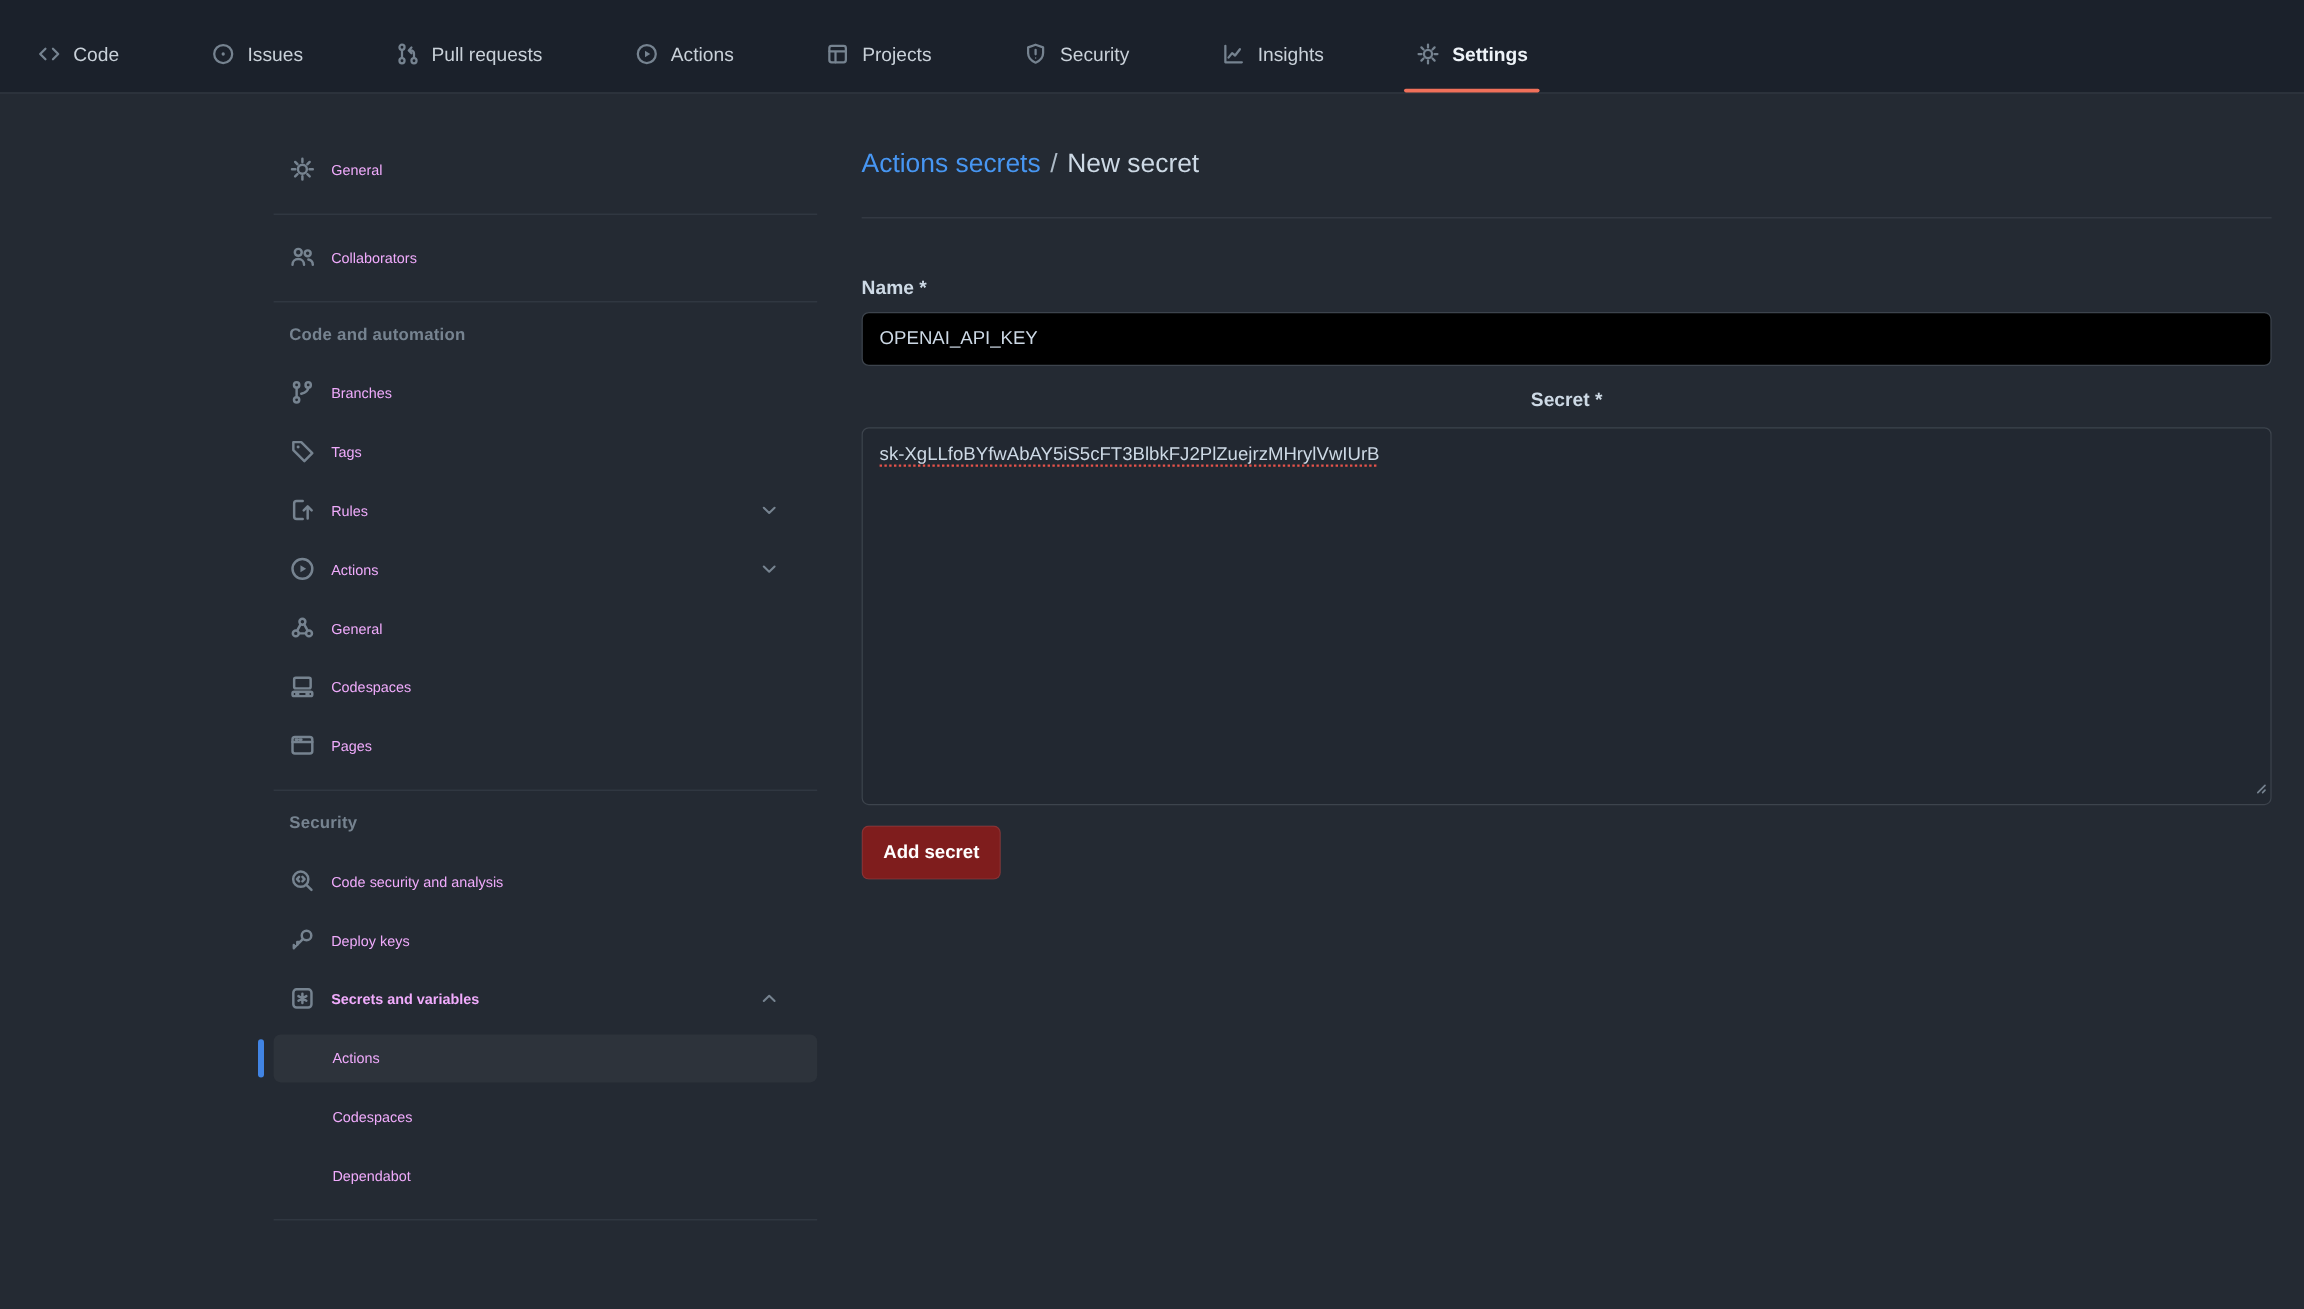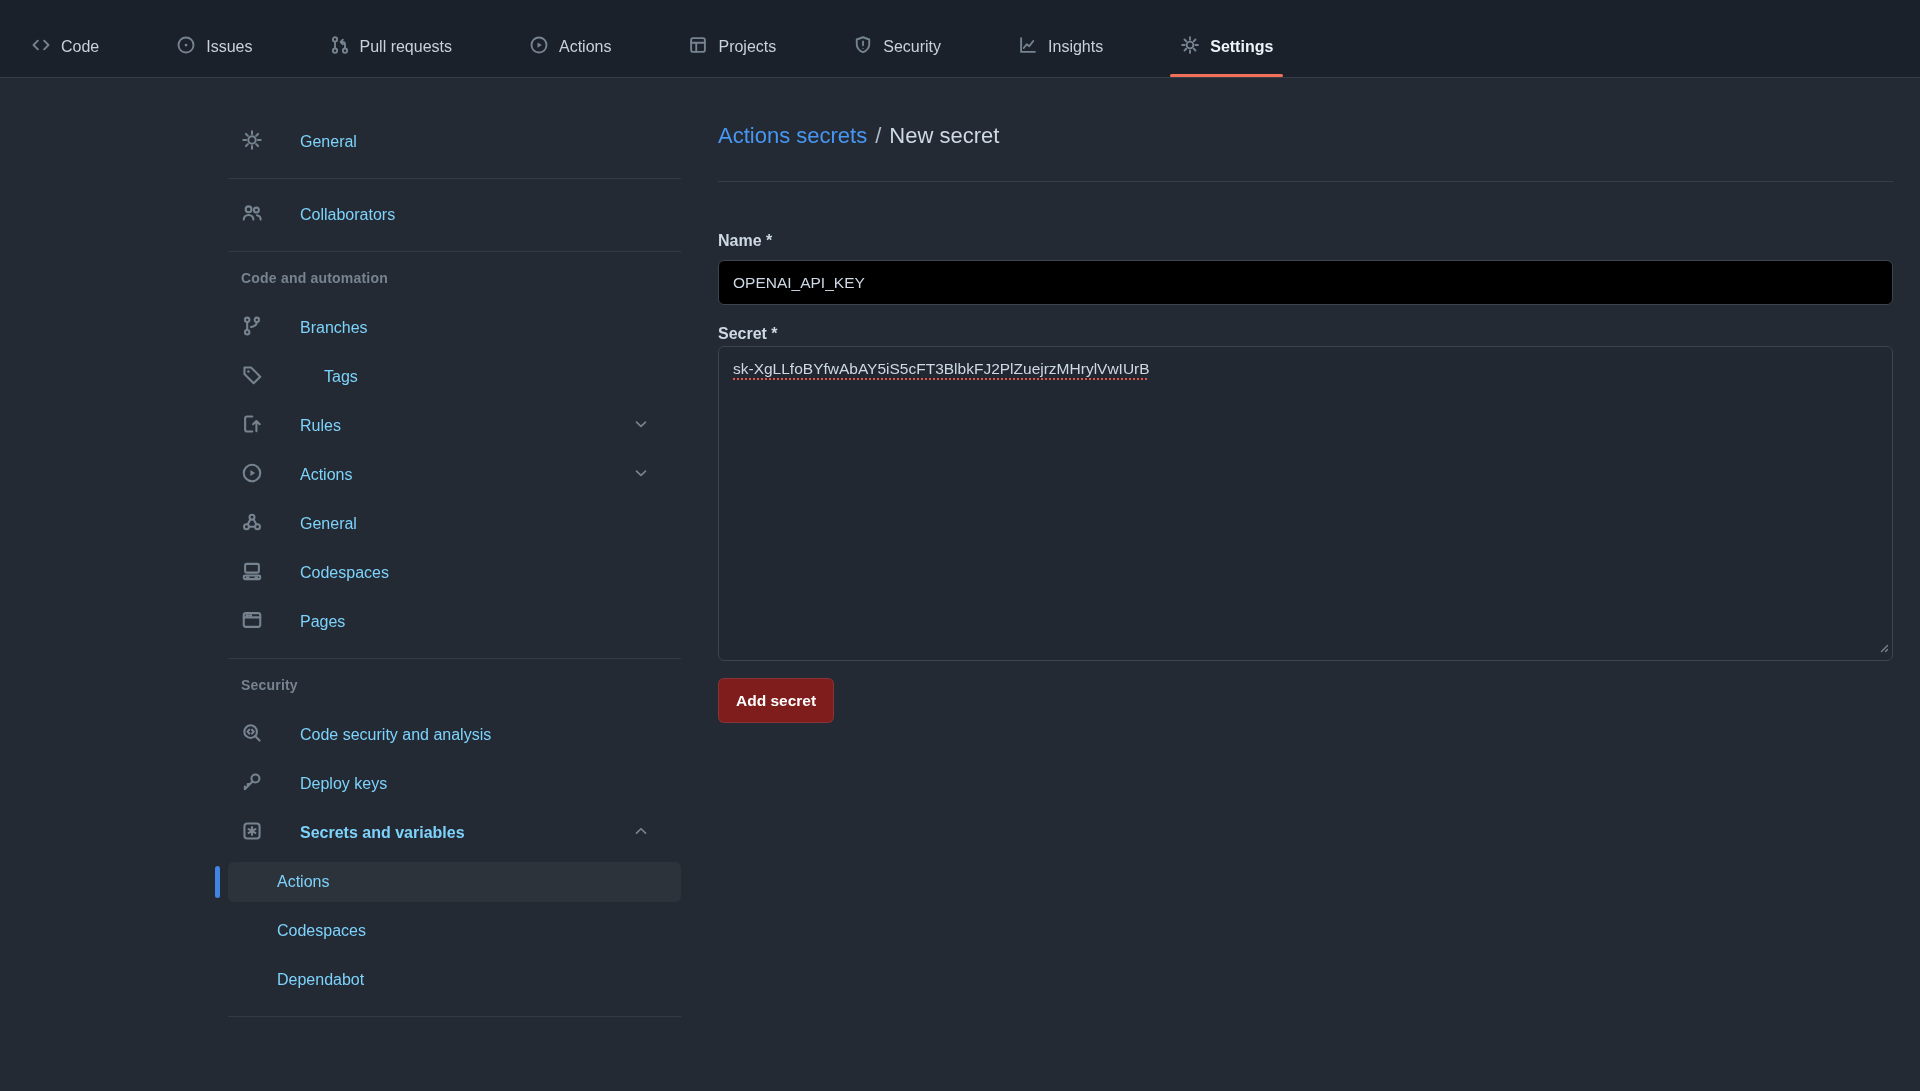--- a/index.html
+++ b/index.html
@@ -31,21 +31,21 @@
   
   .sidebar {
     position: absolute; left: 215px; top: 78px; width: 466px;
     padding-top: 44px;
   }
   .side-item {
     position: relative;
     display: flex; align-items: center;
     height: 40px; margin-bottom: 9px; margin-left: 13px;
     padding: 0 18px 0 13px; border-radius: 6px;
-    font-size: 16px; color: #7dd3fc; cursor: pointer; gap: 24px;
+    font-size: 12px; color: #f0abfc; cursor: pointer;
   }
   .side-item svg { stroke: #768390; flex: none; margin-right: 13px; }
   .side-item .chevron { margin-left: auto; margin-right: 0; }
   .side-item.bold { font-weight: 700; }
   .side-item.sub { padding-left: 49px; }
   .side-item.selected { background: #2d333b; }
   .selected-bar {
     position: absolute; left: -13px; top: 4px;
     width: 5px; height: 32px; border-radius: 3px;
     background: #4184e4;
@@ -56,30 +56,30 @@
     padding-left: 26px; margin: 9px 0 20px 0; height: 20px; line-height: 20px;
     letter-spacing: .2px;
   }
   
   .content { position: absolute; left: 718px; top: 78px; width: 1175px; }
   .page-title { margin-top: 40px; font-size: 22px; font-weight: 400; line-height: 36px; color: #cdd9e5; }
   .page-title .link { color: #4796f2; cursor: pointer; }
   .page-title .sep { color: #adbac7; padding: 0 8px; }
   .title-rule { border: none; height: 1px; background: #373e47; margin-top: 27px; }
   .field-label { display: block; font-size: 16px; font-weight: 700; color: #cdd9e5; margin-top: 50px; height: 21px; }
-  .field-label.secret { margin-top: 20px; }
+  .field-label.secret { margin-top: 20px; text-align: center; }
   .text-input {
     margin-top: 7px; width: 100%; height: 45px;
     background: #000000; border: 1px solid #3d444d; border-radius: 6px;
     padding: 0 14px; font-size: 15.5px; color: #cdd9e5;
     font-family: "Liberation Sans", "DejaVu Sans", sans-serif;
     outline: none;
   }
   .textarea {
-    position: relative; width: 100%; height: 315px;
+    position: relative; margin-top: 10px; width: 100%; height: 315px;
     background: #222831; border: 1px solid #3d444d; border-radius: 6px;
     padding: 13px 14px; font-size: 15.5px; color: #cdd9e5; cursor: text;
   }
   .secret-text {
     text-decoration: underline dotted #e5534b;
     text-decoration-thickness: 2px; text-underline-offset: 4px;
   }
   .resize-grip { position: absolute; right: 3px; bottom: 3px; cursor: nwse-resize; }
   .btn-primary {
     margin-top: 17px; height: 45px; padding: 0 17px;

